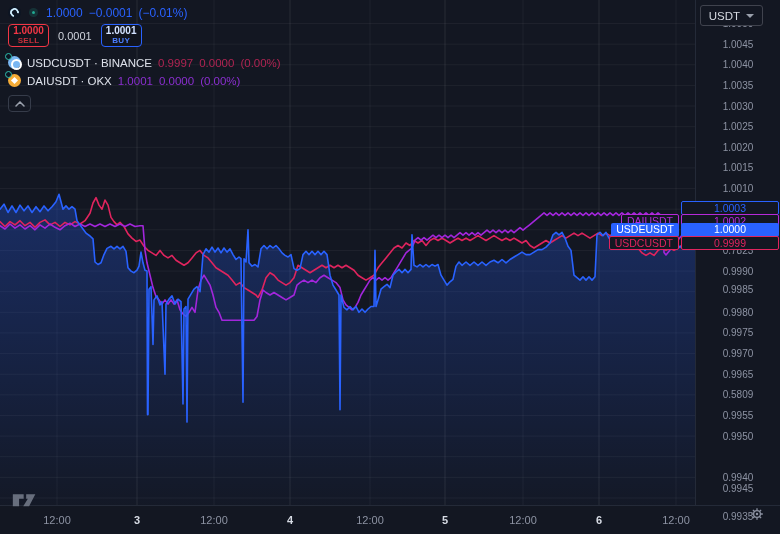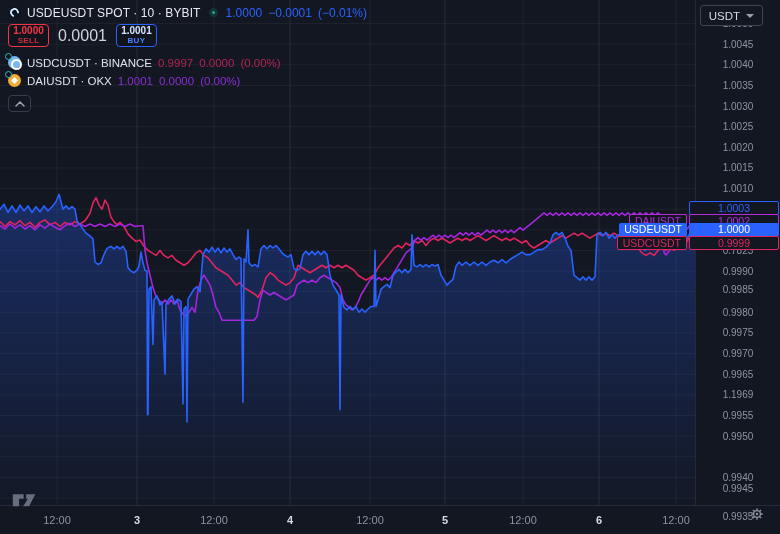--- a/index.html
+++ b/index.html
@@ -14,21 +14,21 @@
   svg .gridmajor{stroke:rgba(255,255,255,0.085);}
   
   .price-axis{position:absolute;left:695px;top:0;width:85px;height:505px;border-left:1px solid #242a38;}
   .price-axis-label{position:absolute;left:0;width:100%;text-align:center;font-size:10px;color:#8d93a3;line-height:13px;}
   .time-axis{position:absolute;left:0;top:505px;width:780px;height:29px;border-top:1px solid #242a38;}
   .time-axis-label{position:absolute;top:8px;width:50px;text-align:center;font-size:11px;color:#8d93a3;}
   .time-axis-label.major{color:#d7dbe4;font-weight:700;}
   
   .tag{position:absolute;right:1px;display:flex;gap:2px;height:14px;z-index:4;}
   .tag .tag-name{font-size:10.5px;line-height:12px;padding:0 5px;border-radius:2px;white-space:nowrap;}
-  .tag .tag-value{width:90px;text-align:center;font-size:10.5px;line-height:12px;border-radius:2px;}
+  .tag .tag-value{width:98px;text-align:center;font-size:10.5px;line-height:12px;border-radius:2px;}
   .tag .outline{background:#131722;border:1px solid currentColor;}
   .tag .filled{color:#fff !important;}
   
   .legend{position:absolute;left:8px;top:4px;z-index:6;font-size:12px;}
   .lrow{display:flex;align-items:center;gap:6px;height:17px;margin-bottom:1px;}
   .title{color:#e6e9f0;font-weight:500;letter-spacing:.1px;}
   .vals{display:flex;gap:6px;font-weight:500;}
   .coin{position:relative;width:13px;height:13px;border-radius:50%;flex:0 0 auto;}
   .coin-usde{background:#0d1523;}
   .coin-usde::before{content:"";position:absolute;left:2px;top:2px;width:5px;height:5px;border-radius:50%;
@@ -43,21 +43,21 @@
   .quote-row{display:flex;align-items:center;gap:0;margin:3px 0 7px 0;}
   .qbtn{width:41px;height:23px;border-radius:4px;background:#11141d;display:flex;flex-direction:column;
     align-items:center;justify-content:center;line-height:1;cursor:pointer;}
   .qbtn .qp{font-size:10px;font-weight:700;}
   .qbtn .ql{font-size:8px;font-weight:700;margin-top:1px;letter-spacing:.3px;}
   .sell{border:1px solid #f23645;color:#f23645;}
   .sell .ql{color:#c6303c;}
   .buy{border:1px solid #2962ff;}
   .buy .qp{color:#d3e2ff;}
   .buy .ql{color:#4d7fff;}
-  .spread{font-size:16px;color:#cfd3dc;padding:0 9px;}
+  .spread{font-size:11px;color:#cfd3dc;padding:0 9px;}
   .collapse-btn{margin-top:6px;width:23px;height:17px;border:1px solid #363c4a;border-radius:4px;
     display:flex;align-items:center;justify-content:center;background:transparent;cursor:pointer;}
   
   .currency-btn{position:absolute;right:17px;top:5px;height:21px;padding:0 8px;background:#131722;
     border:1px solid #40434e;border-radius:3px;display:flex;align-items:center;gap:6px;z-index:7;
     font-size:11.5px;color:#d5d9e0;cursor:pointer;}
   .caret{width:0;height:0;border-left:4px solid transparent;border-right:4px solid transparent;border-top:4px solid #9aa0ac;}
   
   .tv-logo{position:absolute;left:12px;top:491px;z-index:3;opacity:.85;}
   .gear{position:absolute;left:750px;top:507px;z-index:3;}
@@ -113,21 +113,20 @@
         <path d="M0.0 209.2 L 4.0 204.2 L 8.0 212.5 L 12.0 205.9 L 16.0 212.5 L 20.0 205.1 L 24.0 210.8 L 28.0 205.9 L 32.0 212.5 L 36.0 206.7 L 40.0 211.7 L 44.0 205.9 L 48.0 210.8 L 52.0 206.7 L 56.0 201.8 L 59.0 194.3 L 61.0 201.8 L 63.0 209.2 L 66.0 205.9 L 69.0 209.2 L 72.0 206.7 L 75.0 209.2 L 77.0 220.7 L 80.0 224.9 L 83.0 229.0 L 86.0 233.1 L 90.0 236.0 L 93.0 238.9 L 95.0 262.0 L 98.0 264.5 L 101.0 262.8 L 104.0 254.6 L 107.0 248.4 L 111.0 246.3 L 114.0 248.8 L 117.0 246.3 L 120.0 248.8 L 123.0 246.3 L 126.0 251.3 L 128.0 267.8 L 131.0 271.1 L 134.0 272.7 L 137.0 270.2 L 139.0 266.1 L 141.0 252.1 L 143.0 262.8 L 145.0 270.2 L 147.0 271.1 L 147.5 414.6 L 148.0 414.6 L 149.0 289.2 L 151.0 286.7 L 153.0 344.5 L 154.0 299.9 L 157.0 295.8 L 160.0 304.9 L 162.0 301.6 L 165.0 374.2 L 166.0 304.1 L 169.0 299.1 L 172.0 295.8 L 175.0 304.1 L 178.0 299.1 L 181.0 301.6 L 183.0 403.9 L 184.0 309.0 L 186.0 306.5 L 187.0 422.1 L 188.0 299.1 L 191.0 294.2 L 194.0 289.2 L 197.0 286.7 L 200.0 291.7 L 203.0 254.6 L 206.0 248.8 L 209.0 252.1 L 212.0 247.1 L 215.0 252.1 L 218.0 248.0 L 221.0 252.9 L 224.0 248.0 L 227.0 252.1 L 230.0 248.8 L 233.0 254.6 L 236.0 259.5 L 239.0 257.0 L 241.0 258.7 L 243.0 402.3 L 244.0 258.7 L 246.0 262.0 L 248.0 229.8 L 249.0 262.8 L 252.0 266.1 L 255.0 264.5 L 258.0 266.9 L 261.0 248.8 L 264.0 245.5 L 267.0 248.8 L 270.0 245.5 L 273.0 248.0 L 276.0 245.5 L 279.0 248.8 L 282.0 252.9 L 285.0 255.4 L 288.0 257.0 L 291.0 254.6 L 294.0 268.6 L 297.0 270.2 L 300.0 268.6 L 303.0 254.6 L 306.0 251.3 L 309.0 254.6 L 312.0 251.3 L 315.0 254.6 L 318.0 251.3 L 321.0 254.6 L 324.0 251.3 L 327.0 254.6 L 330.0 275.2 L 333.0 285.1 L 336.0 290.0 L 339.0 295.0 L 340.0 409.7 L 341.0 295.0 L 344.0 307.4 L 347.0 309.8 L 350.0 306.5 L 353.0 309.8 L 356.0 306.5 L 359.0 312.3 L 362.0 309.0 L 365.0 312.3 L 368.0 309.0 L 371.0 306.5 L 374.0 306.5 L 375.0 250.4 L 376.0 306.5 L 378.0 299.9 L 381.0 289.2 L 384.0 286.7 L 387.0 284.3 L 390.0 287.6 L 393.0 275.2 L 396.0 271.9 L 399.0 269.4 L 402.0 272.7 L 405.0 269.4 L 408.0 272.7 L 411.0 269.4 L 412.0 234.8 L 414.0 265.3 L 417.0 266.9 L 420.0 264.5 L 423.0 266.9 L 426.0 264.5 L 429.0 266.9 L 432.0 264.5 L 435.0 266.1 L 438.0 264.5 L 441.0 275.2 L 444.0 280.1 L 447.0 285.1 L 450.0 281.8 L 453.0 279.3 L 456.0 266.1 L 459.0 262.0 L 462.0 265.3 L 466.0 262.0 L 470.0 265.3 L 474.0 262.0 L 478.0 265.3 L 482.0 262.0 L 486.0 265.3 L 490.0 262.0 L 494.0 260.3 L 498.0 262.8 L 502.0 259.5 L 506.0 262.8 L 510.0 259.5 L 514.0 257.0 L 518.0 254.6 L 522.0 252.1 L 526.0 254.6 L 530.0 254.6 L 534.0 252.1 L 538.0 249.6 L 542.0 249.6 L 546.0 247.1 L 550.0 243.0 L 553.0 234.8 L 556.0 232.3 L 559.0 234.8 L 562.0 232.3 L 565.0 238.1 L 568.0 246.3 L 571.0 250.4 L 574.0 275.2 L 577.0 277.7 L 580.0 280.1 L 583.0 276.8 L 586.0 280.1 L 589.0 276.8 L 592.0 280.1 L 595.0 276.8 L 597.0 234.8 L 600.0 232.3 L 603.0 235.6 L 606.0 232.3 L 609.0 238.1 L 612.0 234.8 L 615.0 238.1 L 618.0 234.8 L 621.0 239.7 L 624.0 234.8 L 627.0 238.1 L 630.0 239.7 L 633.0 237.2 L 636.0 239.7 L 639.0 244.7 L 642.0 247.1 L 645.0 250.4 L 648.0 247.1 L 651.0 244.7 L 653.0 224.9 L 656.0 222.4 L 659.0 219.1 L 662.0 222.4 L 665.0 224.9 L 668.0 227.3 L 671.0 224.9 L 674.0 227.3 L 677.0 244.7 L 680.0 247.1 L 683.0 244.7 L 686.0 239.7 L 689.0 234.8 L 692.0 229.8 L 695.0 229.8 L 695 505 L 0 505 Z" fill="url(#areaGrad)" stroke="none"></path>
         <polyline points="0,221.6 5,226.5 10,221.6 15,224.9 20,220.7 25,225.7 30,222.4 35,227.3 40,222.4 45,219.9 50,224.9 55,222.4 60,226.5 65,222.4 70,224.9 75,221.6 80,224.0 85,220.7 90,213.3 93,203.0 96,197.6 99,205.1 102,209.2 105,200.1 108,205.1 111,217.4 114,221.6 117,224.9 120,222.4 124,226.5 128,233.9 132,238.1 136,241.4 140,240.1 144,246.3 148,250.4 152,252.9 156,255.4 160,250.4 164,255.4 168,257.9 172,255.4 176,260.3 180,262.8 184,265.3 188,262.8 192,257.9 196,252.9 200,250.4 204,255.4 208,257.9 212,262.8 216,267.8 220,270.2 224,272.7 228,275.2 232,280.1 236,285.1 240,282.6 244,287.6 248,290.0 252,292.5 256,295.0 258,297.5 262,290.0 266,277.7 270,272.7 274,275.2 278,280.1 282,282.6 286,285.1 290,282.6 294,277.7 298,265.3 302,267.8 306,270.2 310,272.7 314,270.2 318,267.8 322,265.3 326,267.8 330,265.3 334,267.8 338,265.3 342,267.8 346,265.3 350,267.8 354,270.2 358,275.2 362,277.7 366,280.1 370,277.7 374,275.2 378,267.8 382,262.8 386,257.9 390,252.9 394,248.0 398,245.5 402,248.0 406,243.0 410,245.5 414,240.5 418,243.0 422,240.5 426,245.5 430,240.5 434,238.1 438,240.5 442,238.1 446,240.5 450,243.0 454,240.5 458,238.1 462,240.5 466,238.1 470,240.5 474,238.1 478,235.6 482,238.1 486,240.5 490,238.1 494,235.6 498,238.1 502,240.5 506,238.1 510,240.5 514,238.1 518,240.5 522,243.0 526,240.5 530,245.5 534,248.0 538,245.5 542,243.0 546,240.5 550,243.0 554,240.5 558,238.1 562,235.6 566,238.1 570,235.6 574,233.1 578,235.6 582,233.1 586,235.6 590,238.1 594,235.6 598,233.1 602,235.6 606,233.1 610,235.6 614,233.1 618,235.6 622,233.1 626,235.6 630,238.1 634,243.0 638,248.0 642,252.9 646,255.4 650,252.9 654,255.4 658,250.4 662,248.0 666,250.4 670,248.0 674,250.4 678,248.0 682,245.5 686,243.0 690,236.4 695,233.9" fill="none" stroke="#e0245e" stroke-width="1.6" stroke-linejoin="round" stroke-linecap="round"></polyline>
         <polyline points="0,225.7 5,229.0 10,224.0 15,228.2 20,224.9 25,229.0 30,225.7 35,229.8 40,224.9 45,228.2 50,224.0 55,227.3 60,229.8 65,225.7 70,223.2 75,226.5 80,224.0 85,226.5 90,224.0 95,226.5 100,224.0 105,226.5 110,224.0 115,226.5 120,224.0 125,226.5 130,224.0 135,226.5 140,225.7 143,225.7 145,250.4 147,262.8 150,275.2 153,287.6 156,296.6 159,299.9 162,304.1 165,299.9 168,304.1 171,299.9 174,304.1 177,299.9 180,309.8 183,314.0 186,316.5 189,312.3 192,307.4 195,312.3 198,290.0 201,280.1 204,275.2 207,280.1 210,285.1 213,295.0 216,307.4 219,312.3 222,320.2 230,320.2 238,320.2 246,320.2 254,320.2 257,316.5 260,299.9 263,290.0 266,292.5 270,295.0 274,292.5 278,295.0 282,297.5 286,299.9 290,297.5 294,295.0 297,285.1 300,282.6 304,280.1 308,282.6 312,280.1 316,282.6 320,277.7 324,275.2 328,277.7 332,280.1 336,282.6 340,287.6 343,299.9 346,304.9 349,307.4 352,309.8 355,307.4 358,302.4 361,295.0 364,290.0 367,285.1 370,280.1 373,277.7 376,280.1 379,277.7 382,280.1 385,277.7 388,280.1 391,277.7 394,272.7 397,267.8 400,262.8 403,257.9 406,252.9 409,250.4 412,248.0 415,240.1 418,237.6 421,240.1 424,237.6 427,240.1 430,237.6 433,235.2 436,237.6 439,235.2 442,237.6 445,235.2 448,237.6 451,235.2 454,237.6 457,235.2 460,232.7 463,235.2 466,232.7 469,235.2 472,232.7 475,235.2 478,232.7 481,235.2 484,232.7 487,230.2 490,232.7 493,230.2 496,232.7 499,230.2 502,232.7 505,230.2 508,232.7 511,230.2 514,232.7 517,230.2 520,227.7 523,230.2 526,227.7 529,225.3 532,222.8 535,220.3 538,217.8 541,215.4 544,212.9 547,215.4 550,212.9 553,215.4 556,212.9 559,215.4 562,212.9 565,215.4 568,212.9 571,215.4 574,212.9 577,215.4 580,212.9 583,215.4 586,212.9 589,215.4 592,212.9 595,215.4 598,212.9 601,215.4 604,212.9 607,215.4 610,212.9 613,215.4 616,212.9 619,215.4 622,212.9 625,215.4 628,212.9 631,215.4 634,212.9 637,215.4 640,212.9 643,215.4 646,212.9 649,215.4 652,212.9 655,215.4 658,212.9 661,215.4 663,215.4 664,252.5 666,255.0 668,252.5 670,250.0 672,245.1 674,247.5 676,245.1 678,240.1 680,237.6 682,235.2 684,232.7 686,230.2 688,227.7 690,225.3 692,222.8 695,221.6" fill="none" stroke="#a226db" stroke-width="1.6" stroke-linejoin="round" stroke-linecap="round"></polyline>
         <polyline points="0,209.2 4,204.2 8,212.5 12,205.9 16,212.5 20,205.1 24,210.8 28,205.9 32,212.5 36,206.7 40,211.7 44,205.9 48,210.8 52,206.7 56,201.8 59,194.3 61,201.8 63,209.2 66,205.9 69,209.2 72,206.7 75,209.2 77,220.7 80,224.9 83,229.0 86,233.1 90,236.0 93,238.9 95,262.0 98,264.5 101,262.8 104,254.6 107,248.4 111,246.3 114,248.8 117,246.3 120,248.8 123,246.3 126,251.3 128,267.8 131,271.1 134,272.7 137,270.2 139,266.1 141,252.1 143,262.8 145,270.2 147,271.1 147.5,414.6 148,414.6 149,289.2 151,286.7 153,344.5 154,299.9 157,295.8 160,304.9 162,301.6 165,374.2 166,304.1 169,299.1 172,295.8 175,304.1 178,299.1 181,301.6 183,403.9 184,309.0 186,306.5 187,422.1 188,299.1 191,294.2 194,289.2 197,286.7 200,291.7 203,254.6 206,248.8 209,252.1 212,247.1 215,252.1 218,248.0 221,252.9 224,248.0 227,252.1 230,248.8 233,254.6 236,259.5 239,257.0 241,258.7 243,402.3 244,258.7 246,262.0 248,229.8 249,262.8 252,266.1 255,264.5 258,266.9 261,248.8 264,245.5 267,248.8 270,245.5 273,248.0 276,245.5 279,248.8 282,252.9 285,255.4 288,257.0 291,254.6 294,268.6 297,270.2 300,268.6 303,254.6 306,251.3 309,254.6 312,251.3 315,254.6 318,251.3 321,254.6 324,251.3 327,254.6 330,275.2 333,285.1 336,290.0 339,295.0 340,409.7 341,295.0 344,307.4 347,309.8 350,306.5 353,309.8 356,306.5 359,312.3 362,309.0 365,312.3 368,309.0 371,306.5 374,306.5 375,250.4 376,306.5 378,299.9 381,289.2 384,286.7 387,284.3 390,287.6 393,275.2 396,271.9 399,269.4 402,272.7 405,269.4 408,272.7 411,269.4 412,234.8 414,265.3 417,266.9 420,264.5 423,266.9 426,264.5 429,266.9 432,264.5 435,266.1 438,264.5 441,275.2 444,280.1 447,285.1 450,281.8 453,279.3 456,266.1 459,262.0 462,265.3 466,262.0 470,265.3 474,262.0 478,265.3 482,262.0 486,265.3 490,262.0 494,260.3 498,262.8 502,259.5 506,262.8 510,259.5 514,257.0 518,254.6 522,252.1 526,254.6 530,254.6 534,252.1 538,249.6 542,249.6 546,247.1 550,243.0 553,234.8 556,232.3 559,234.8 562,232.3 565,238.1 568,246.3 571,250.4 574,275.2 577,277.7 580,280.1 583,276.8 586,280.1 589,276.8 592,280.1 595,276.8 597,234.8 600,232.3 603,235.6 606,232.3 609,238.1 612,234.8 615,238.1 618,234.8 621,239.7 624,234.8 627,238.1 630,239.7 633,237.2 636,239.7 639,244.7 642,247.1 645,250.4 648,247.1 651,244.7 653,224.9 656,222.4 659,219.1 662,222.4 665,224.9 668,227.3 671,224.9 674,227.3 677,244.7 680,247.1 683,244.7 686,239.7 689,234.8 692,229.8 695,229.8" fill="none" stroke="#2962ff" stroke-width="1.6" stroke-linejoin="round" stroke-linecap="round"></polyline>
       </svg>
   </div>
 
   <div class="legend">
     <div class="lrow">
       <span class="coin coin-usde"></span>
-      <span class="title">USDEUSDT SPOT · 10 · BYBIT</span>
       <span class="statusdot"></span>
       <span class="vals" style="color:#2962ff">
         <span>1.0000</span>
         <span>−0.0001</span>
         <span>(−0.01%)</span>
       </span>
     </div>
 
     <div class="quote-row">
       <div class="qbtn sell">
@@ -189,21 +188,21 @@
       <div class="price-axis-label" style="top: 182.05px;">1.0010</div>
       <div class="price-axis-label" style="top: 202.679px;">1.0005</div>
       <div class="price-axis-label" style="top: 223.308px;">1.0000</div>
       <div class="price-axis-label" style="top: 243.937px;">0.7823</div>
       <div class="price-axis-label" style="top: 264.566px;">0.9990</div>
       <div class="price-axis-label" style="top: 283px; text-align: center;">0.9985</div>
       <div class="price-axis-label" style="top: 305.824px;">0.9980</div>
       <div class="price-axis-label" style="top: 326.453px;">0.9975</div>
       <div class="price-axis-label" style="top: 347.083px;">0.9970</div>
       <div class="price-axis-label" style="top: 367.712px;">0.9965</div>
-      <div class="price-axis-label" style="top: 388.341px;">1.1969</div>
+      <div class="price-axis-label" style="top: 388.341px;">0.5809</div>
       <div class="price-axis-label" style="top: 408.97px;">0.9955</div>
       <div class="price-axis-label" style="top: 429.599px;">0.9950</div>
       <div class="price-axis-label" style="top: 450.228px; margin-top: 32px;">0.9945</div>
       <div class="price-axis-label" style="top: 470.857px;">0.9940</div>
       <div class="price-axis-label" style="top: 510px;">0.9935</div>
     </div>
 
   <div id="tags">
       <div class="tag" style="top: 201.431px;">
         <span class="tag-value outline" style="color: rgb(41, 98, 255);">1.0003</span>

